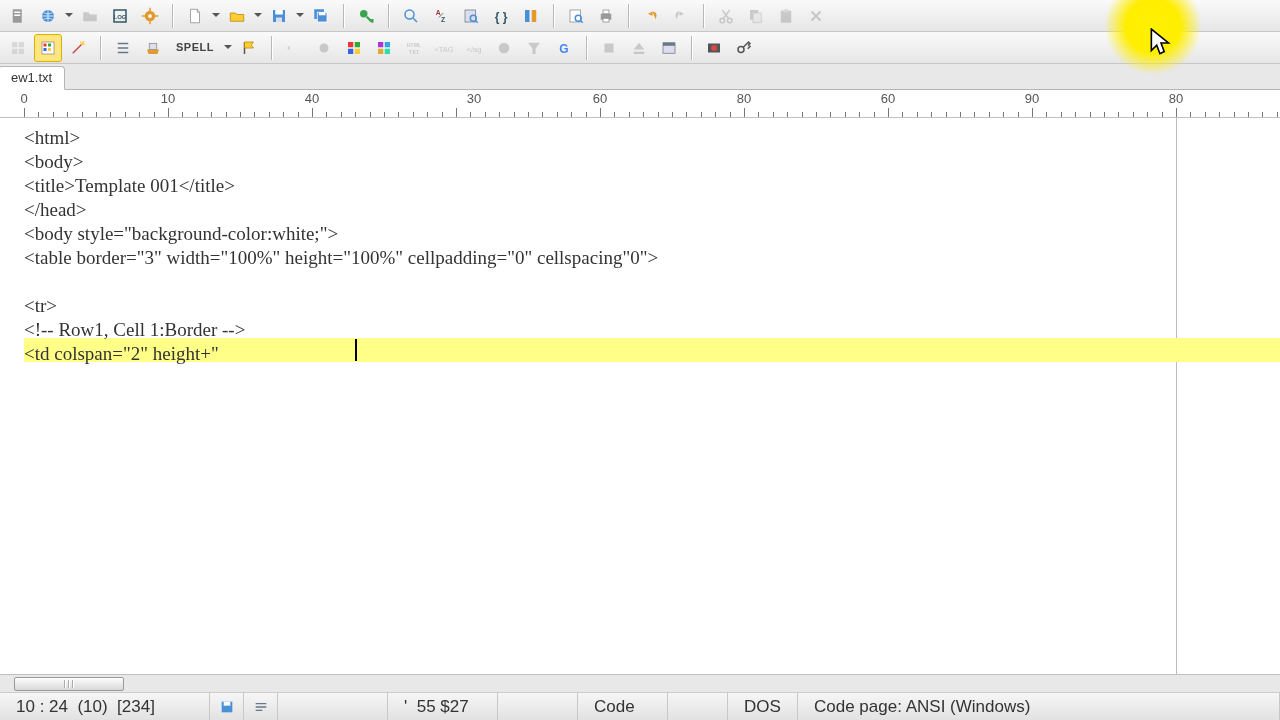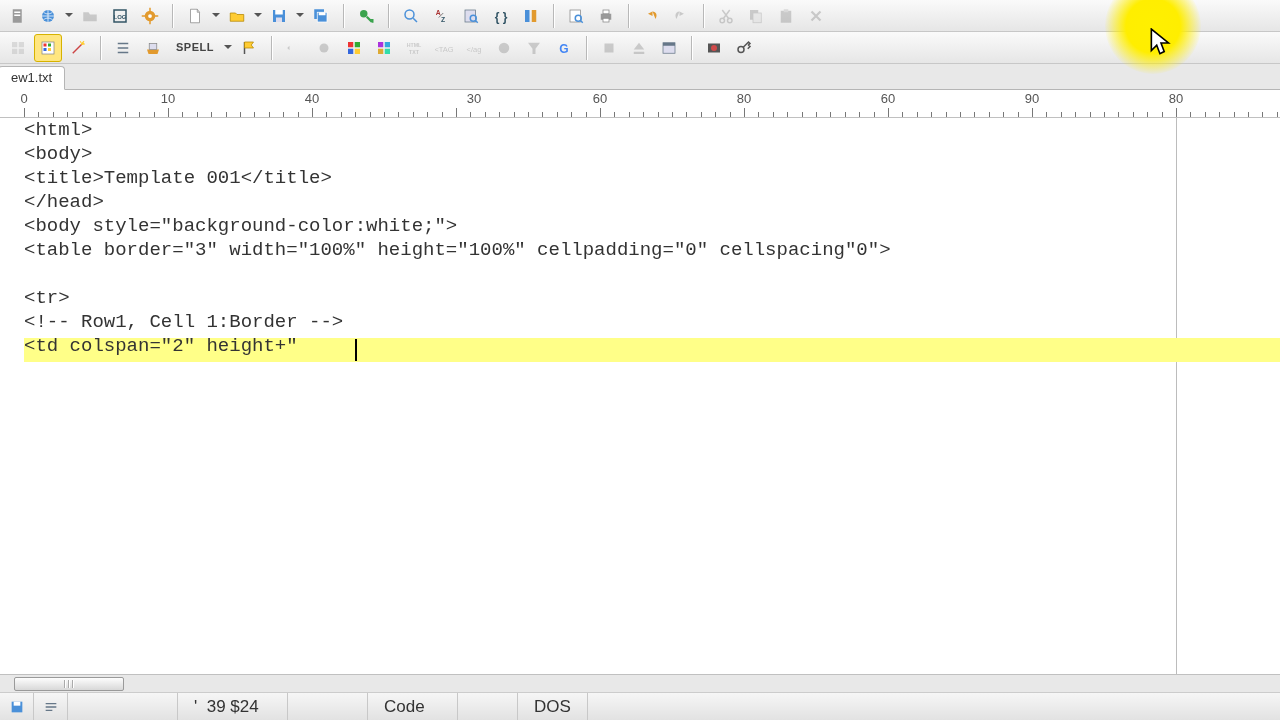--- a/index.html
+++ b/index.html
@@ -138,23 +138,24 @@
     overflow: hidden;
   }
   .margin-line {
     position: absolute;
     top: 0; bottom: 0;
     width: 1px;
     background: #bcbcbc;
   }
   .code {
     position: absolute;
-    top: 0;
+    top: 8px;
     left: 24px;
     white-space: pre;
+    font-family: Liberation Serif, serif;
   }
   .hl-line {
     position: absolute;
     left: 24px;
     right: 0;
     height: 24px;
     background: #ffff88;
   }
   .caret {
     position: absolute;
@@ -654,37 +655,39 @@
 
 <div class="hscroll">
   <div class="thumb">
     <div class="grip"></div>
       <div class="grip"></div>
       <div class="grip"></div>
   </div>
 </div>
 
 <div class="statusbar">
+  <div class="cell" style="min-width:210px">10 : 24  (10)  [234]</div>
   <div class="cell icon-cell">
     <svg width="16" height="16" viewBox="0 0 24 24">
         <rect x="4" y="4" width="16" height="16" fill="#4a90d9"></rect>
         <rect x="7" y="4" width="10" height="6" fill="#fff"></rect>
       </svg>
   </div>
   <div class="cell icon-cell">
     <svg width="16" height="16" viewBox="0 0 24 24">
         <path d="M4 7h16M4 12h16M4 17h10" stroke="#678" stroke-width="2"></path>
       </svg>
   </div>
   <div class="cell" style="flex:0 0 110px"></div>
-  <div class="cell" style="min-width:110px">'  39 $24</div>
+  <div class="cell" style="min-width:110px">'  55 $27</div>
   <div class="cell" style="flex:0 0 80px"></div>
   <div class="cell" style="min-width:90px">Code</div>
   <div class="cell" style="flex:0 0 60px"></div>
   <div class="cell" style="min-width:70px">DOS</div>
+  <div class="cell" style="flex:1">Code page: ANSI (Windows)</div>
 </div>
 
 <div class="cursor-blob" style="top:-22px; left:1105px;"></div>
 <div class="cursor-arrow" style="top:28px; left:1150px;">
   <svg viewBox="0 0 20 28">
       <path d="M1 1l0 20 5-5 3 8 4-2-3-8h7z" fill="#fff" stroke="#000" stroke-width="1.5"></path>
     </svg>
 </div>
 
 </body></html>

